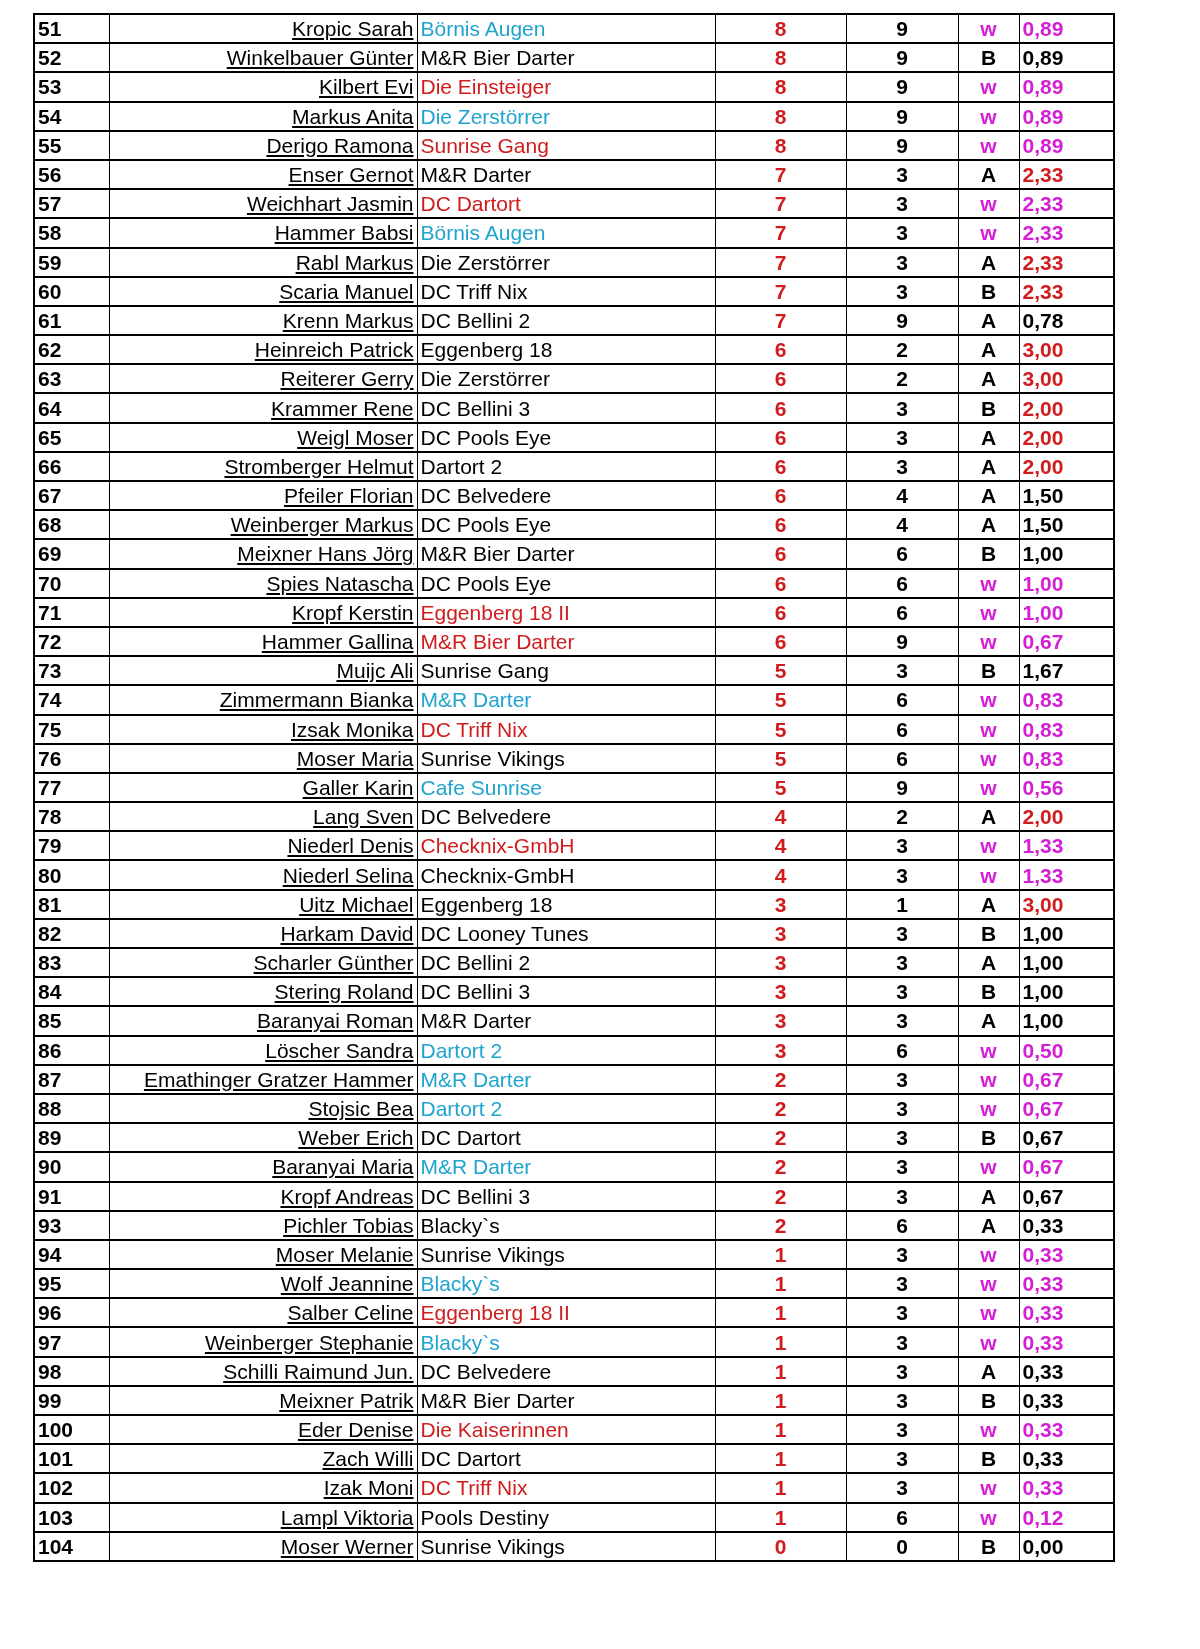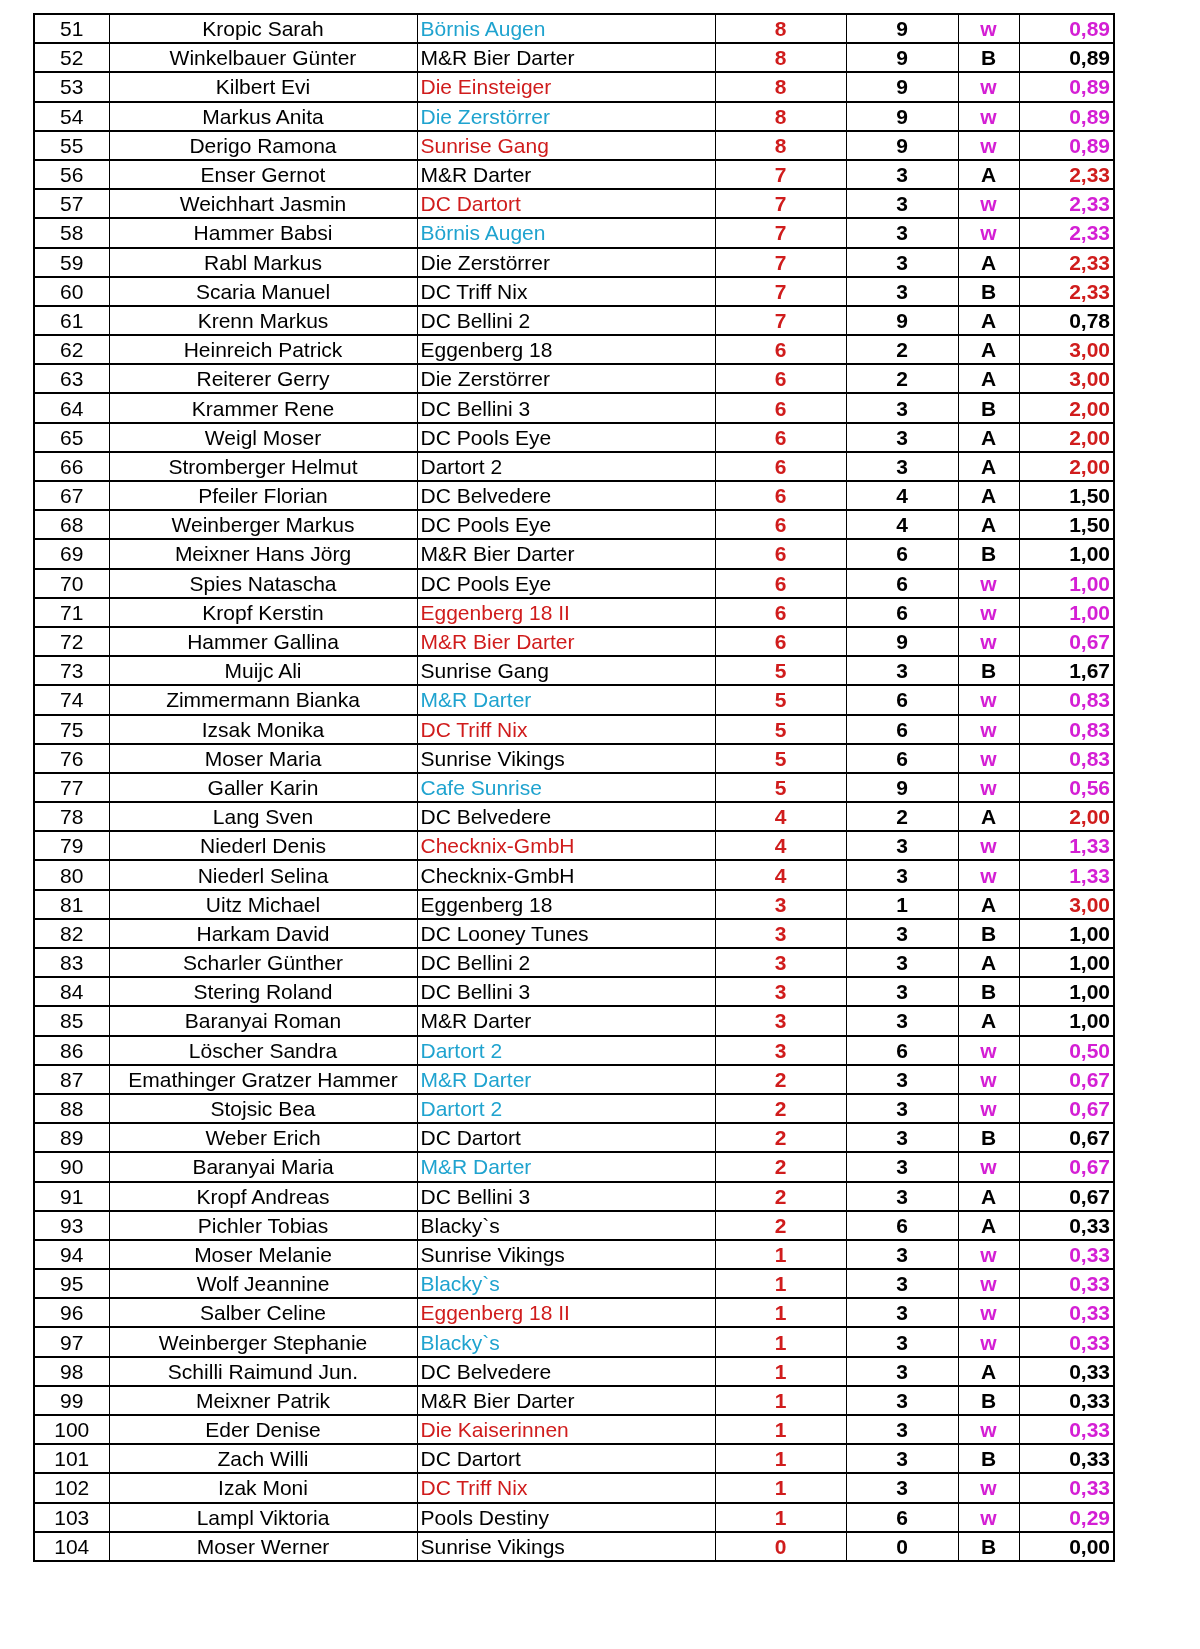--- a/index.html
+++ b/index.html
@@ -22,27 +22,27 @@
       color: #000;
     }
     #ranking-table tr { border-bottom: 2px solid #000; }
     col.c-rank { width: 75px; }
     col.c-name { width: 308px; }
     col.c-team { width: 298px; }
     col.c-pts { width: 131px; }
     col.c-games { width: 112px; }
     col.c-class { width: 61px; }
     col.c-avg { width: 95px; }
-    td.rank { text-align: center; font-weight: normal; }
-    td.name { text-align: center; }
+    td.rank { text-align: left; font-weight: bold; }
+    td.name { text-align: right; text-decoration: underline; }
     td.team { text-align: left; }
     td.pts { text-align: center; font-weight: bold; color: #d01c1c !important; }
     td.games { text-align: center; font-weight: bold; }
     td.cls { text-align: center; font-weight: bold; }
-    td.avg { text-align: right; font-weight: bold; }
+    td.avg { text-align: left; font-weight: bold; }
     .col-red { color: #d01c1c !important; }
     .col-blue { color: #1fa3cf !important; }
     .col-magenta { color: #d41fd4 !important; }
     .col-black { color: #000 !important; }
   </style>
 </head>
 <body>
 
 <table id="ranking-table">
   <colgroup>
@@ -514,21 +514,21 @@
         <td class="cls col-magenta">w</td>
         <td class="avg col-magenta">0,33</td>
       </tr>
       <tr>
         <td class="rank">103</td>
         <td class="name">Lampl Viktoria</td>
         <td class="team col-black">Pools Destiny</td>
         <td class="pts">1</td>
         <td class="games">6</td>
         <td class="cls col-magenta">w</td>
-        <td class="avg col-magenta">0,29</td>
+        <td class="avg col-magenta">0,12</td>
       </tr>
       <tr>
         <td class="rank">104</td>
         <td class="name">Moser Werner</td>
         <td class="team col-black">Sunrise Vikings</td>
         <td class="pts">0</td>
         <td class="games">0</td>
         <td class="cls col-black">B</td>
         <td class="avg col-black">0,00</td>
       </tr>

